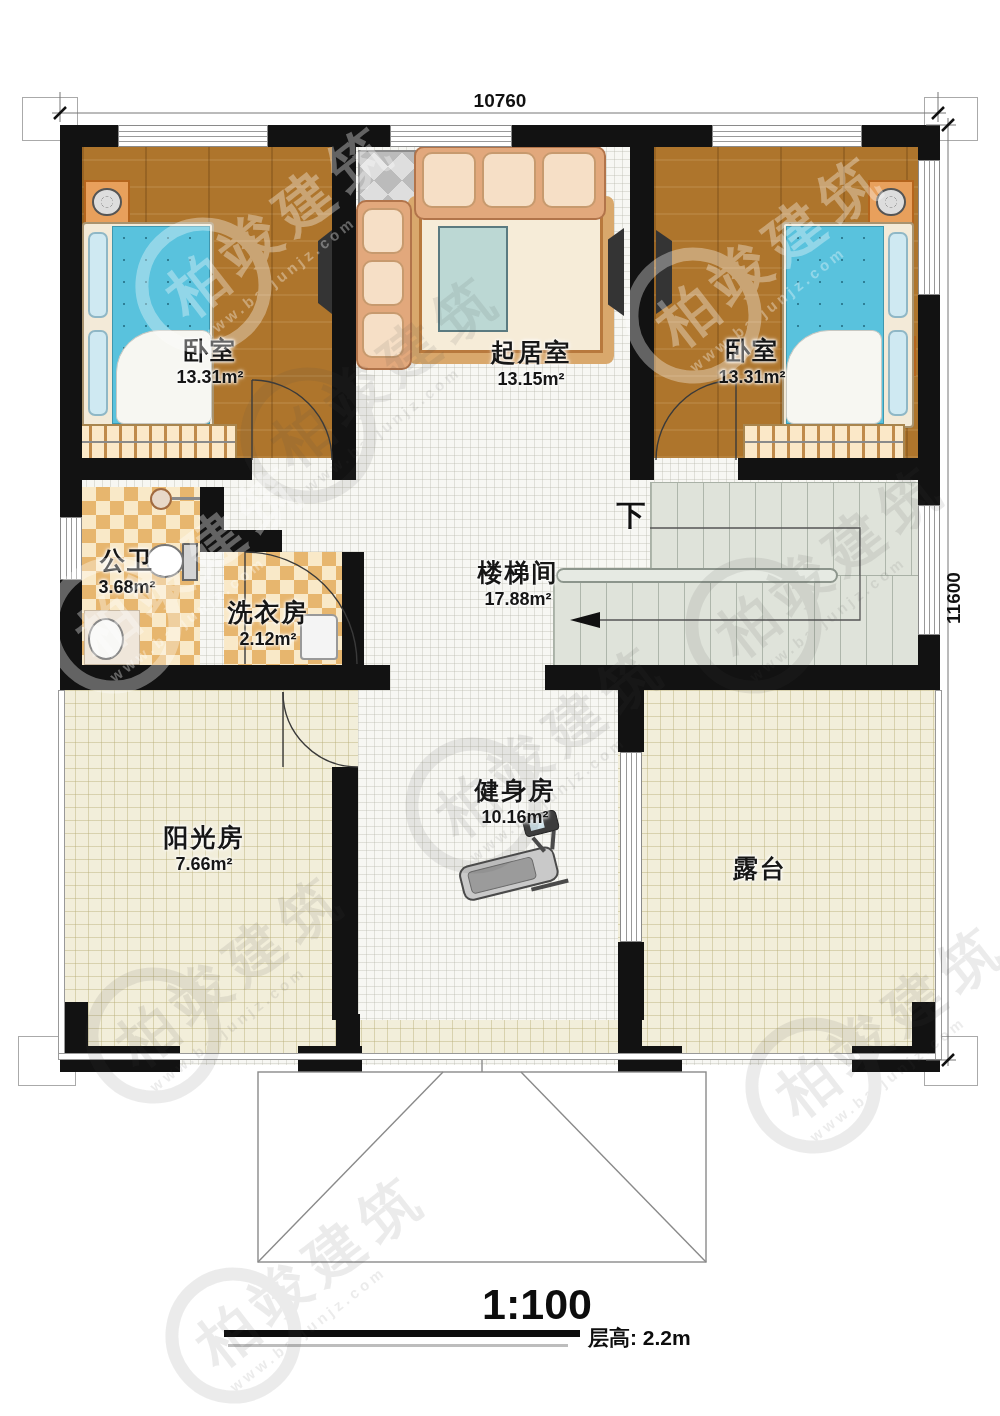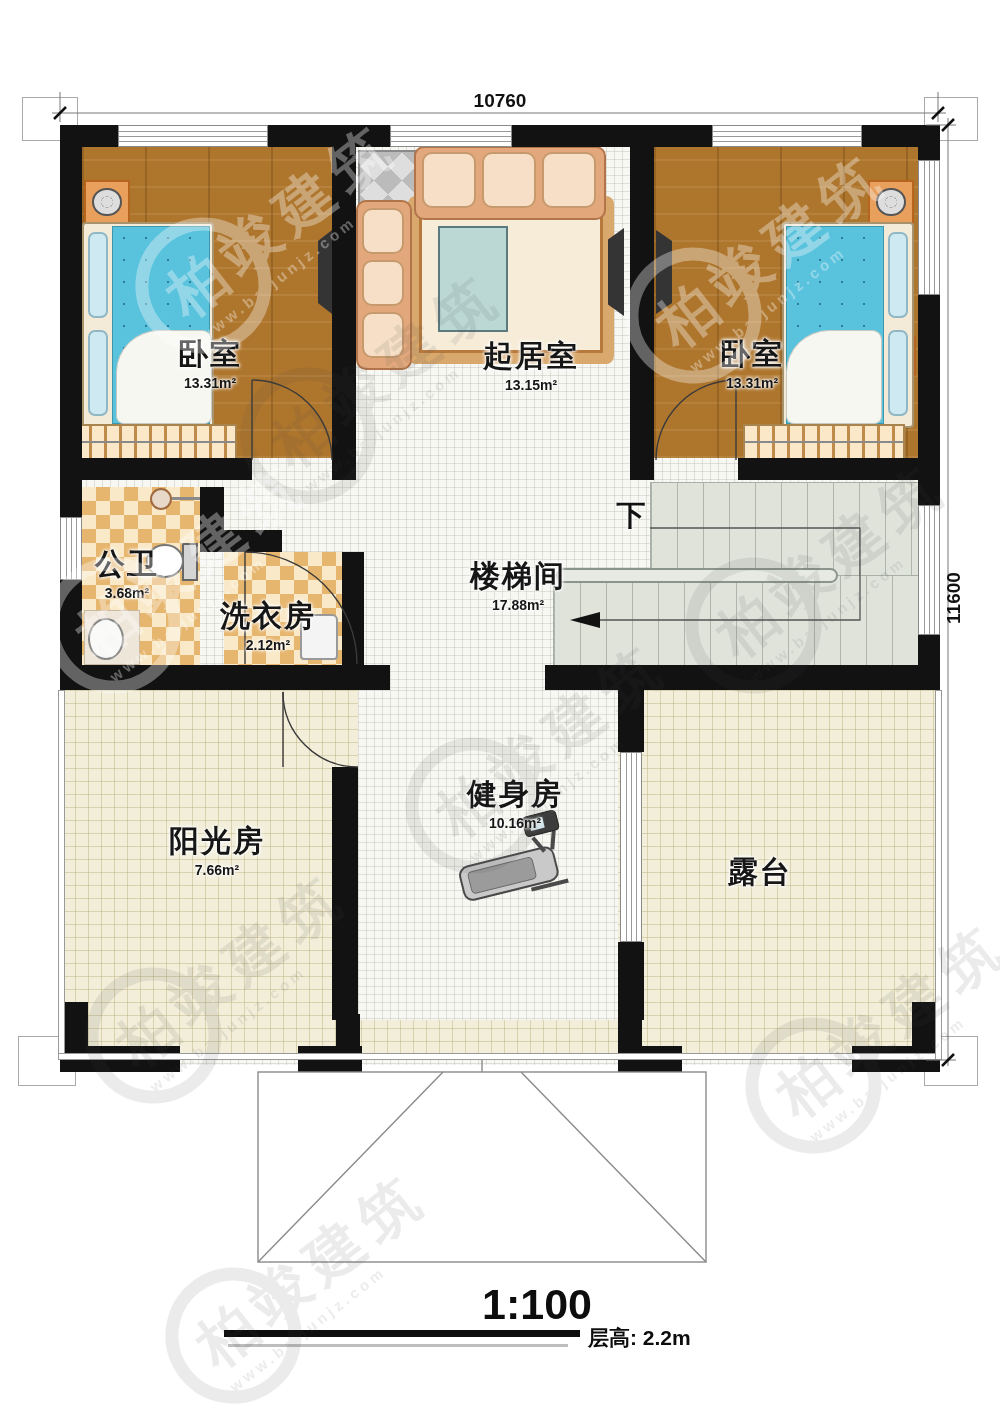--- a/index.html
+++ b/index.html
@@ -52,22 +52,22 @@
     box-shadow:inset 0 0 0 3px #b8793d;}
   .ctable{position:absolute;background:#bcd8d4;border:2px solid #5a7a80;box-sizing:border-box;}
   .cornertable{position:absolute;background:#dedede;border:2px solid #8a8a8a;box-sizing:border-box;
     background-image:linear-gradient(45deg,#bbb 25%,transparent 25%,transparent 75%,#bbb 75%),
       linear-gradient(-45deg,#bbb 25%,transparent 25%,transparent 75%,#bbb 75%);background-size:28px 28px;}
   .handrail{position:absolute;background:#e6eae3;border:2px solid #8c958c;border-radius:8px;box-sizing:border-box;}
   .fixture{position:absolute;box-sizing:border-box;}
   
   .room-label{position:absolute;transform:translateX(-50%);text-align:center;white-space:nowrap;
     font-weight:bold;color:#161616;text-shadow:0 0 3px #fff,0 0 3px #fff,0 0 5px #fff;z-index:60;}
-  .room-label .rn{font-size:30px;letter-spacing:2px;}
-  .room-label .ra{font-size:14px;}
+  .room-label .rn{font-size:25px;letter-spacing:2px;}
+  .room-label .ra{font-size:18px;}
   .dir-label{position:absolute;transform:translateX(-50%);font-size:29px;font-weight:bold;z-index:60;
     text-shadow:0 0 3px #fff,0 0 3px #fff;}
   
   .tb-title{position:absolute;font-size:52px;font-weight:900;letter-spacing:5px;color:#0d0d0d;z-index:70;}
   .tb-scale{position:absolute;font-size:43px;font-weight:600;color:#0d0d0d;z-index:70;}
   .tb-line1,.tb-line2{position:absolute;font-size:21px;font-weight:bold;color:#0d0d0d;z-index:70;}
   .tb-rule{position:absolute;background:#0d0d0d;z-index:70;}
   .tb-rule-light{position:absolute;background:#bdbdbd;z-index:70;}
   
   .wm{position:absolute;transform:rotate(-38deg);pointer-events:none;z-index:80;white-space:nowrap;}
@@ -260,21 +260,21 @@
     <div class="ra">2.12m²</div>
   </div>
   <div class="room-label" style="left:518px;top:556px">
     <div class="rn">楼梯间</div>
     <div class="ra">17.88m²</div>
   </div>
   <div class="room-label" style="left:515px;top:774px">
     <div class="rn">健身房</div>
     <div class="ra">10.16m²</div>
   </div>
-  <div class="room-label" style="left:217px;top:821px">
+  <div class="room-label" style="left:204px;top:821px">
     <div class="rn">阳光房</div>
     <div class="ra">7.66m²</div>
   </div>
   <div class="room-label" style="left:760px;top:852px">
     <div class="rn">露台</div>
     <div class="ra"></div>
   </div>
   <div class="dir-label" style="left:631px;top:496px">下</div>
 
   <div class="tb-scale" style="left:482px;top:1280px">1:100</div>

